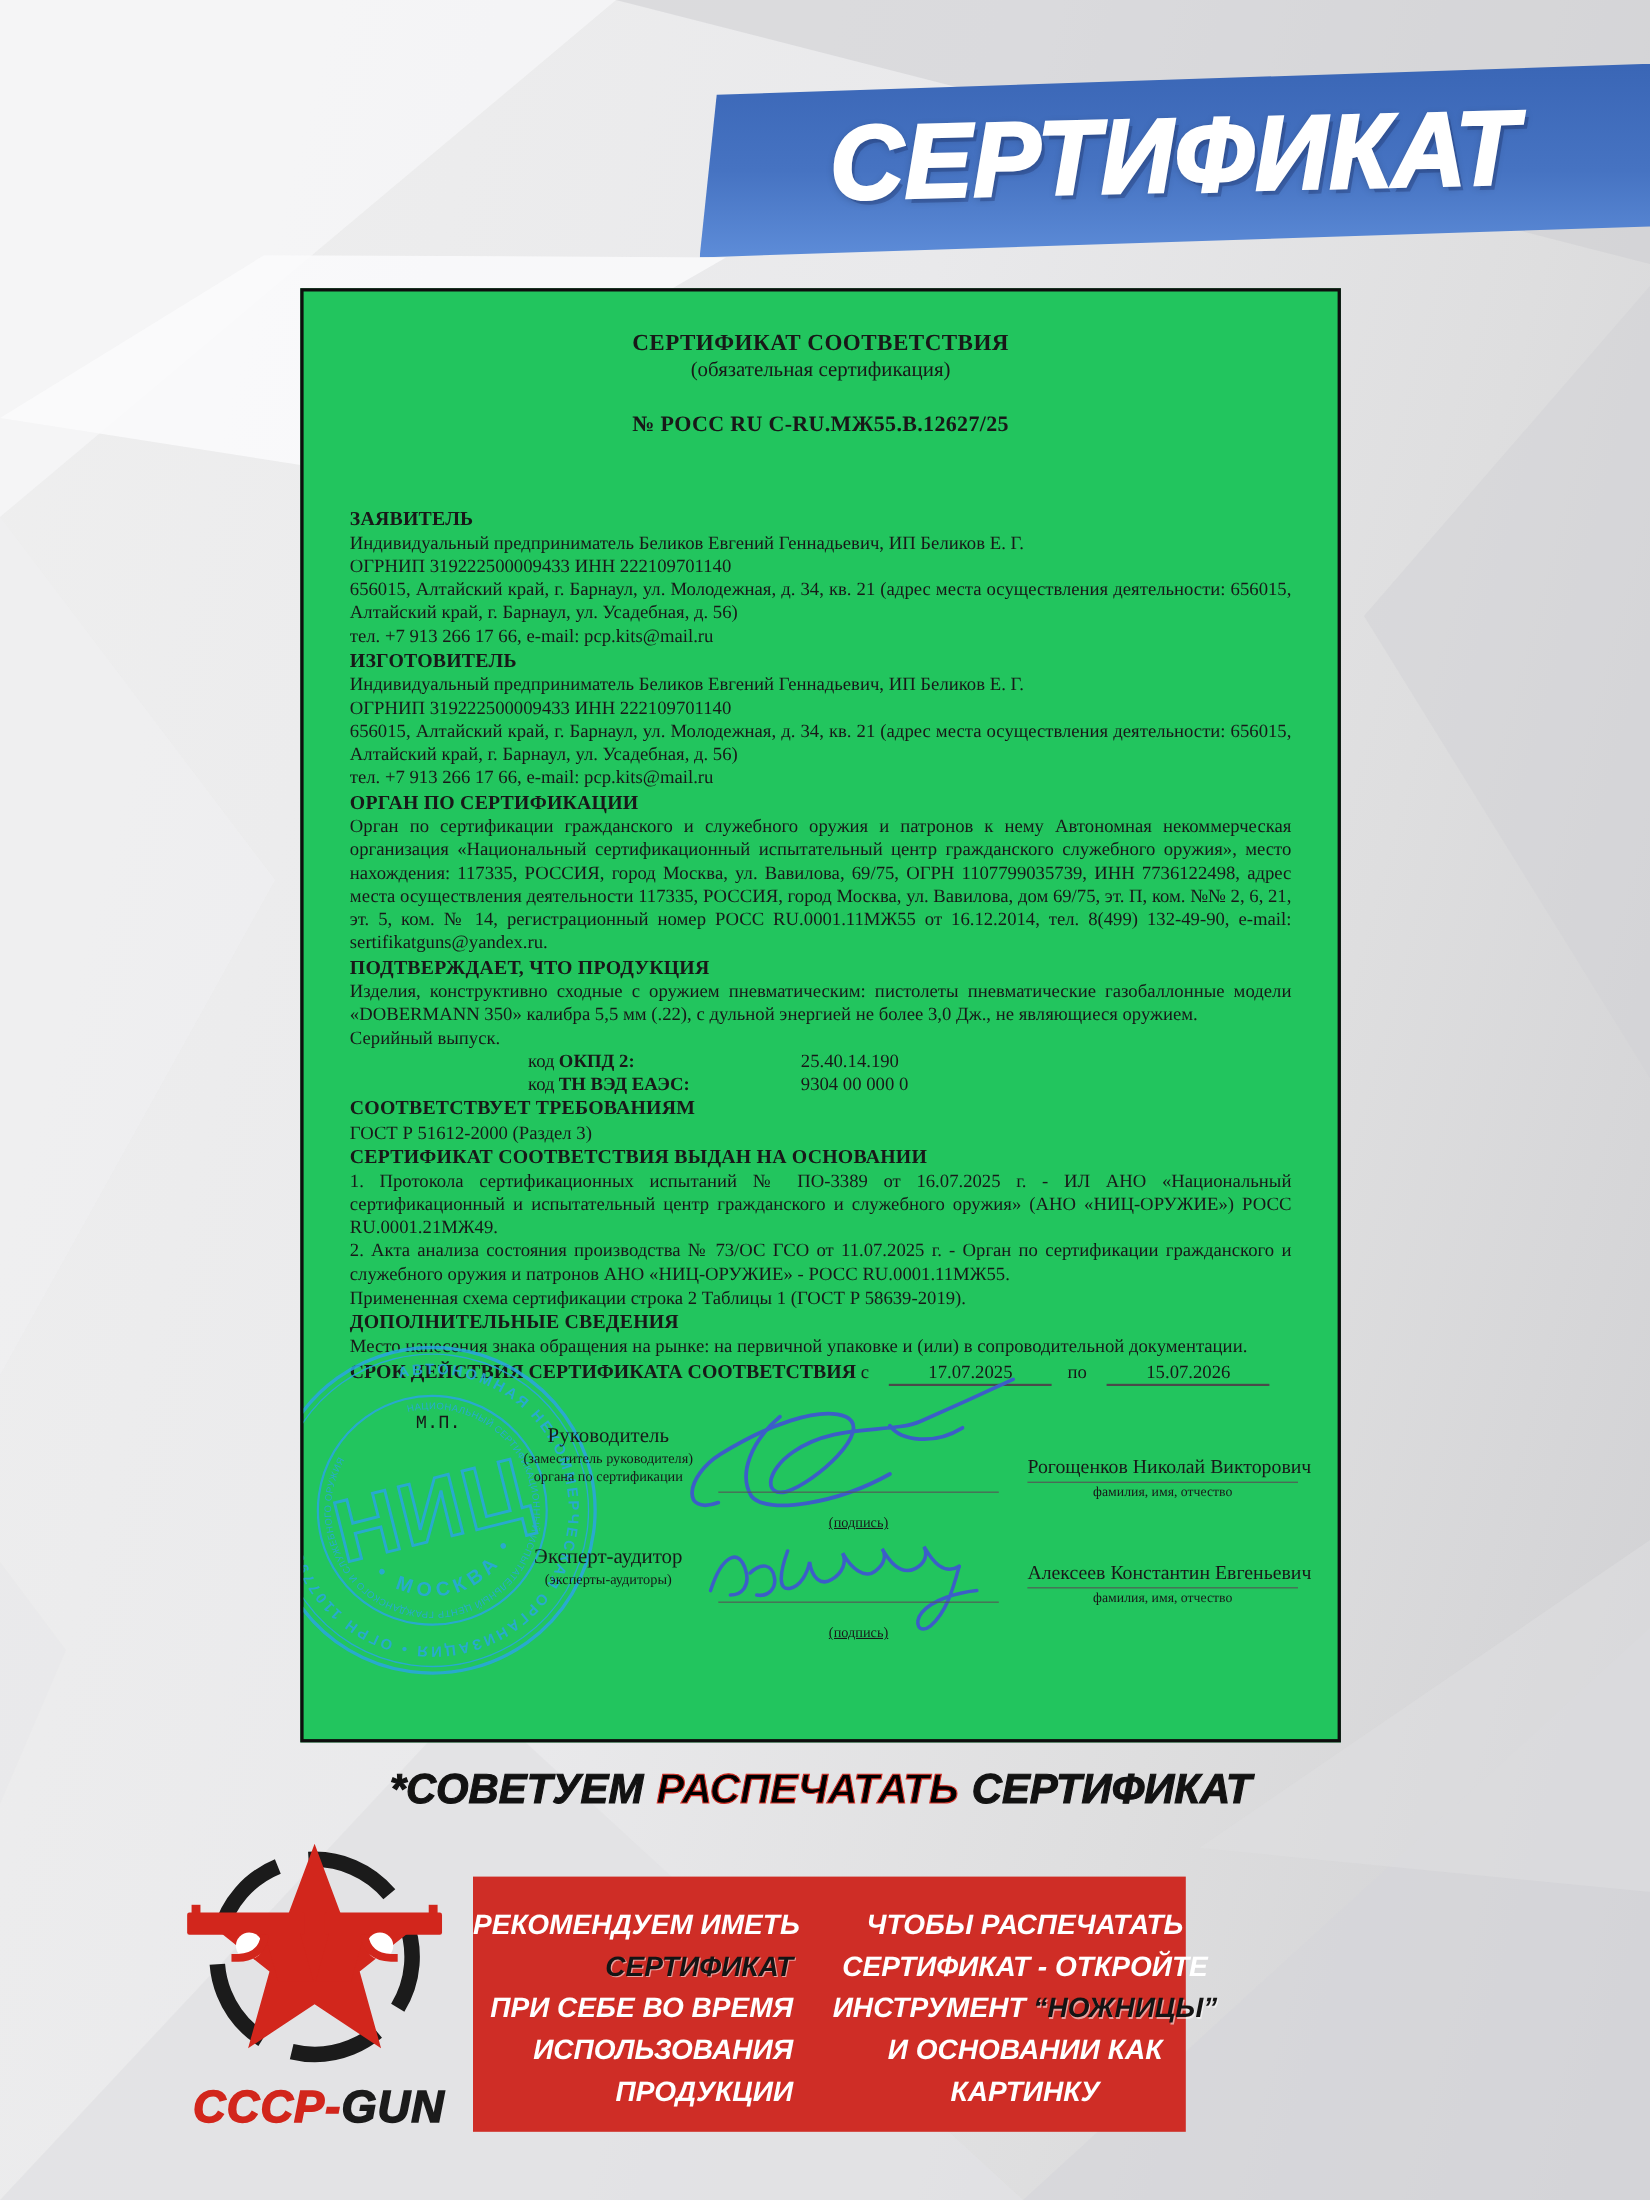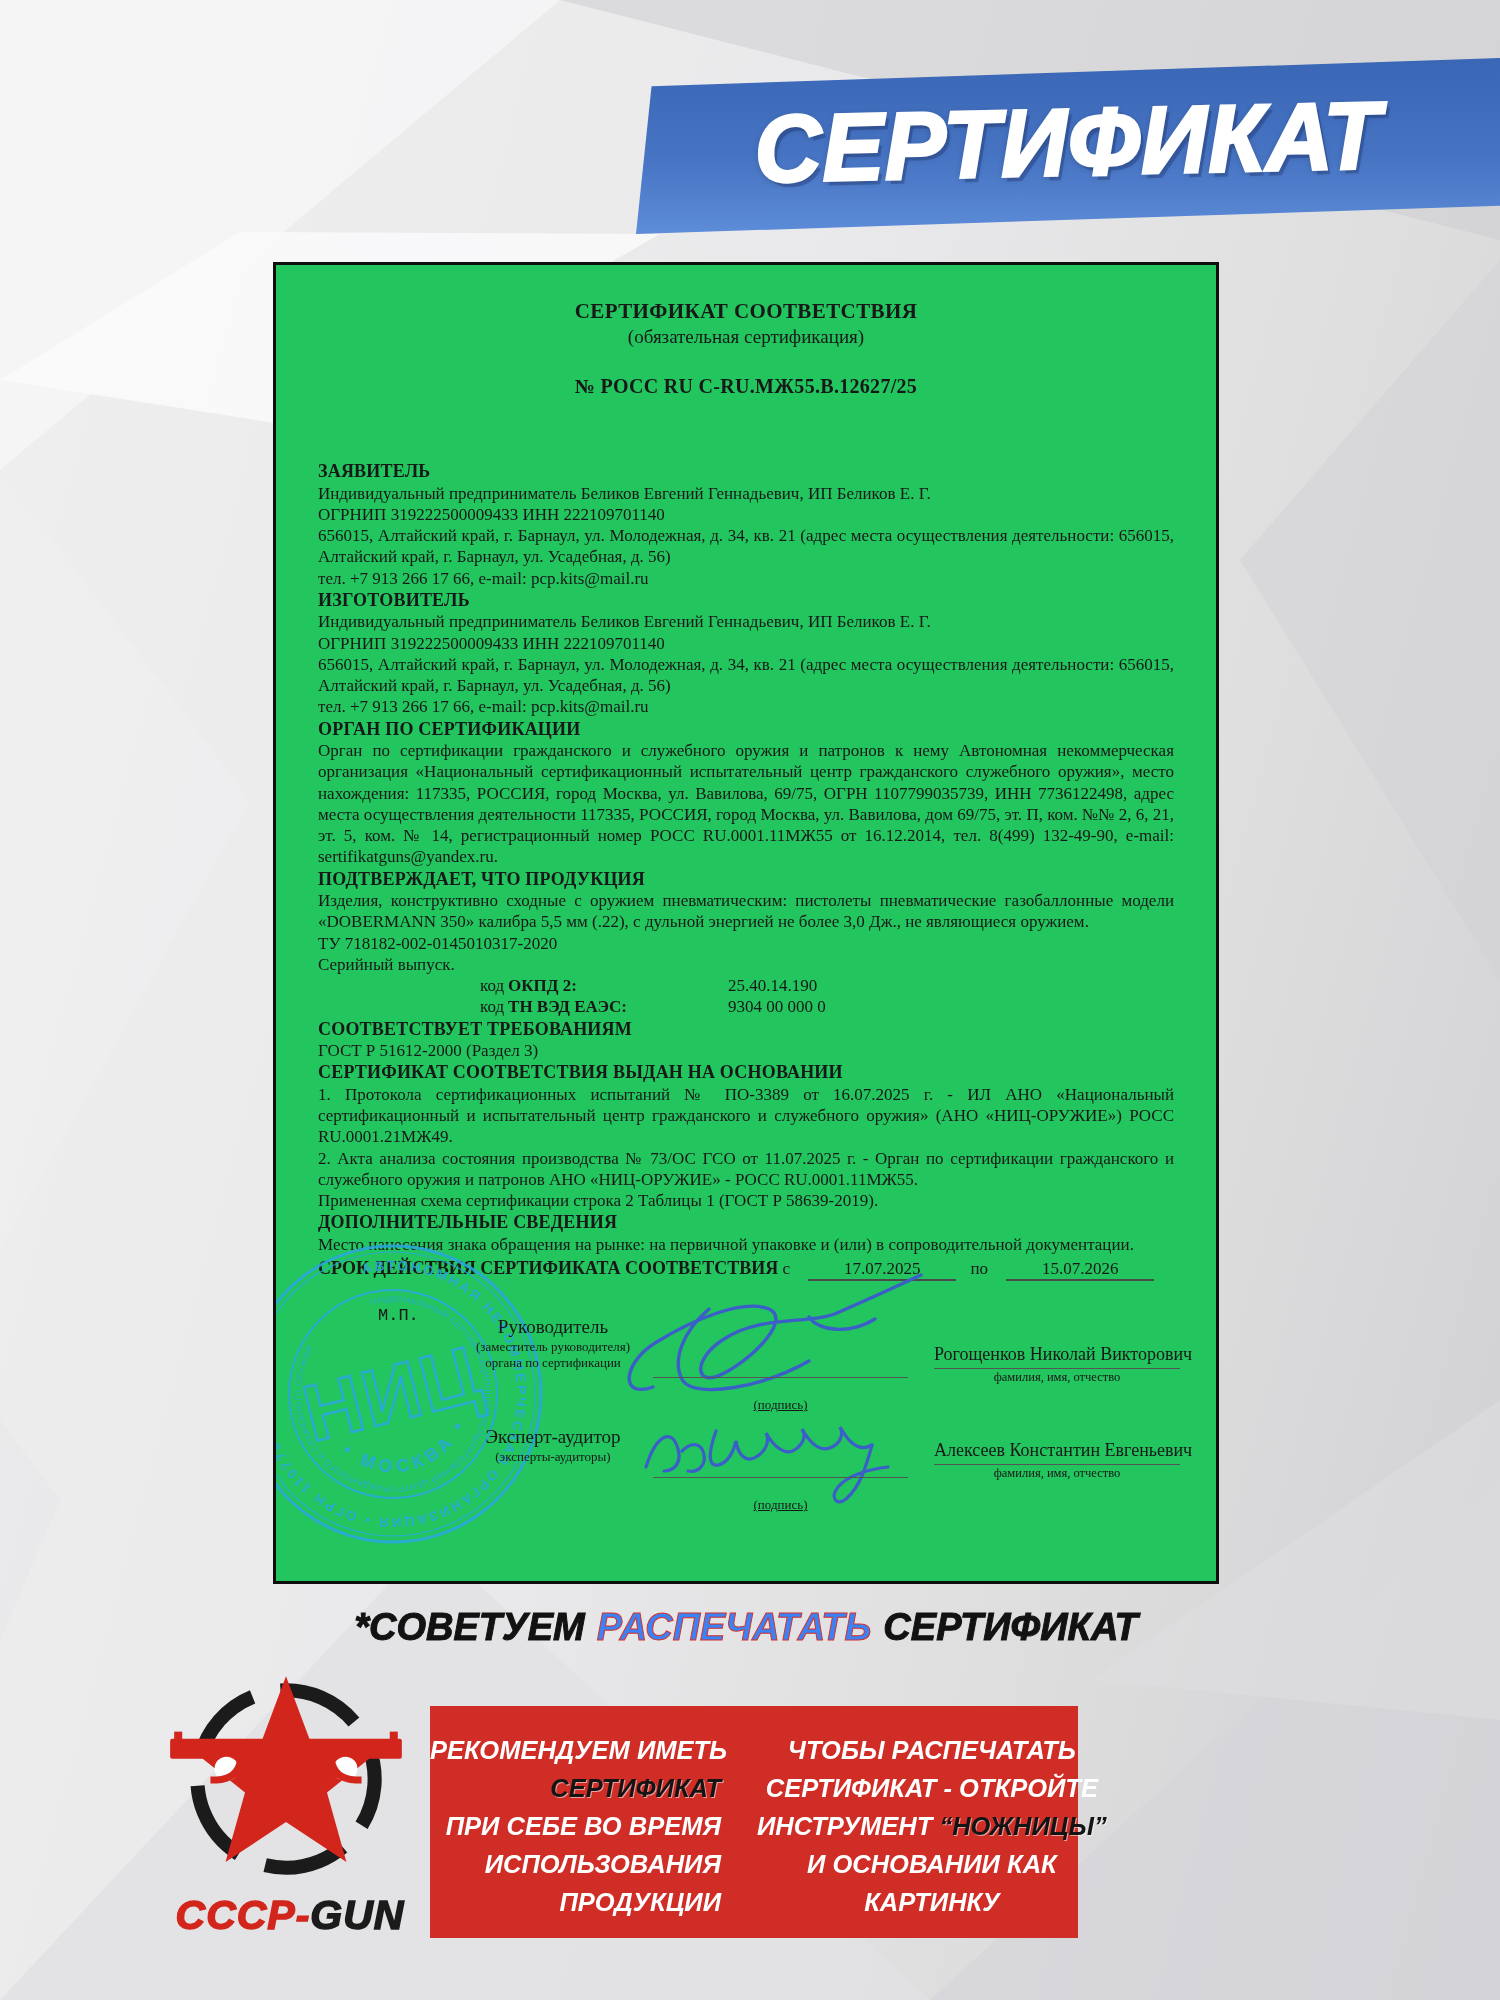--- a/index.html
+++ b/index.html
@@ -61,21 +61,21 @@
   .name-cap{font-size:12.5px;margin-top:1px;}
   .sig-svg{position:absolute;z-index:2;}
   #sig1{left:295px;top:-22px;width:315px;height:132px;}
   #sig2{left:318px;top:110px;width:290px;height:104px;}
   
   .advice{
     position:absolute;left:273px;top:1606px;width:946px;z-index:2;text-align:center;
     font-size:38px;font-weight:bold;font-style:italic;color:#121212;
     -webkit-text-stroke:1px #121212;white-space:nowrap;
   }
-  .advice .hl{color:#3b82f6;-webkit-text-stroke:1px #d93025;}
+  .advice .hl{color:#000000;-webkit-text-stroke:1px #d93025;}
   .advice span{margin:0 6px;}
   
   .logo-svg{position:absolute;left:152px;top:1666px;width:272px;height:232px;z-index:2;}
   .brand{
     position:absolute;left:130px;top:1892px;width:320px;z-index:2;text-align:center;
     font-size:41px;font-weight:bold;font-style:italic;white-space:nowrap;letter-spacing:1px;
   }
   .brand .b-red{color:#d2261c;-webkit-text-stroke:1.5px #d2261c;}
   .brand .b-black{color:#1b1b1b;-webkit-text-stroke:1.5px #1b1b1b;}
   .red-box{
@@ -128,21 +128,20 @@
       <p>656015, Алтайский край, г. Барнаул, ул. Молодежная, д. 34, кв. 21 (адрес места осуществления деятельности: 656015, Алтайский край, г. Барнаул, ул. Усадебная, д. 56)</p>
       <p>тел. +7 913 266 17 66, e-mail: pcp.kits@mail.ru</p>
     </div>
     <div class="sec">
       <h3>ОРГАН ПО СЕРТИФИКАЦИИ</h3>
       <p>Орган по сертификации гражданского и служебного оружия и патронов к нему Автономная некоммерческая организация «Национальный сертификационный испытательный центр гражданского служебного оружия», место нахождения: 117335, РОССИЯ, город Москва, ул. Вавилова, 69/75, ОГРН 1107799035739, ИНН 7736122498, адрес места осуществления деятельности 117335, РОССИЯ, город Москва, ул. Вавилова, дом 69/75, эт. П, ком. №№ 2, 6, 21, эт. 5, ком. № 14, регистрационный номер РОСС RU.0001.11МЖ55 от 16.12.2014, тел. 8(499) 132-49-90, e-mail: sertifikatguns@yandex.ru.</p>
     </div>
     <div class="sec">
       <h3>ПОДТВЕРЖДАЕТ, ЧТО ПРОДУКЦИЯ</h3>
       <p>Изделия, конструктивно сходные с оружием пневматическим: пистолеты пневматические газобаллонные модели «DOBERMANN 350» калибра 5,5 мм (.22), с дульной энергией не более 3,0 Дж., не являющиеся оружием.</p>
-      <p>ТУ 718182-002-0145010317-2020</p>
       <p>Серийный выпуск.</p>
     </div>
 
     <div class="code-row">
       <span class="code-label"><span>код</span><b>ОКПД 2:</b></span>
       <span class="code-value">25.40.14.190</span>
     </div>
     <div class="code-row">
       <span class="code-label"><span>код</span><b>ТН ВЭД ЕАЭС:</b></span>
       <span class="code-value">9304 00 000 0</span>

